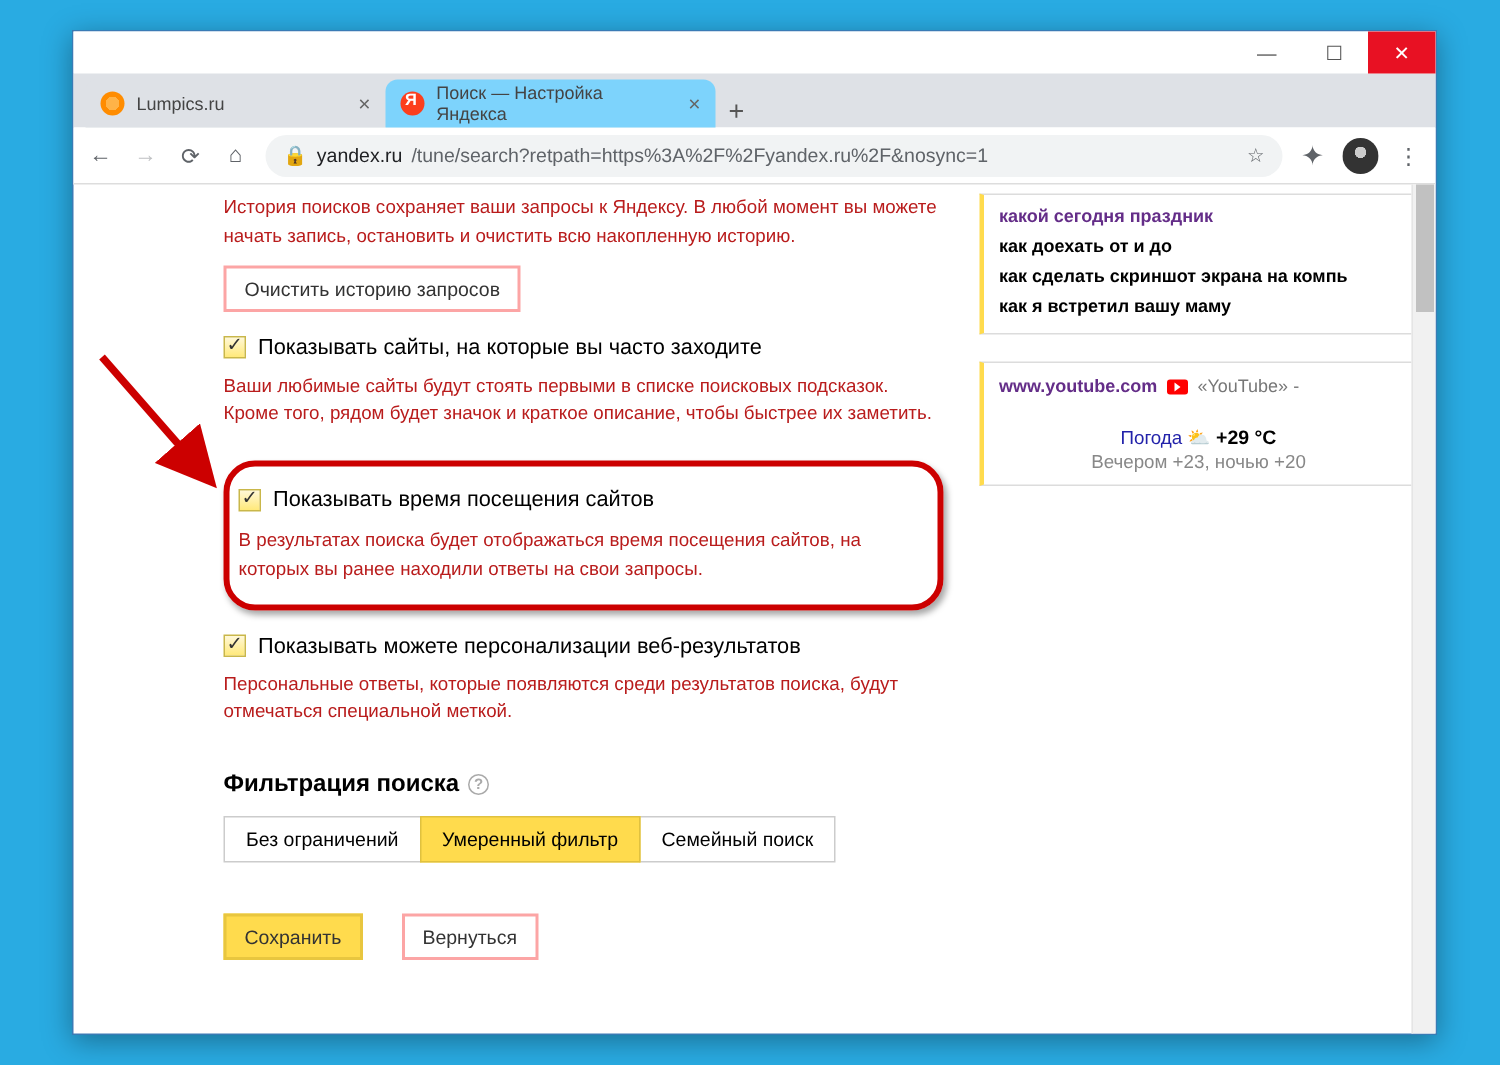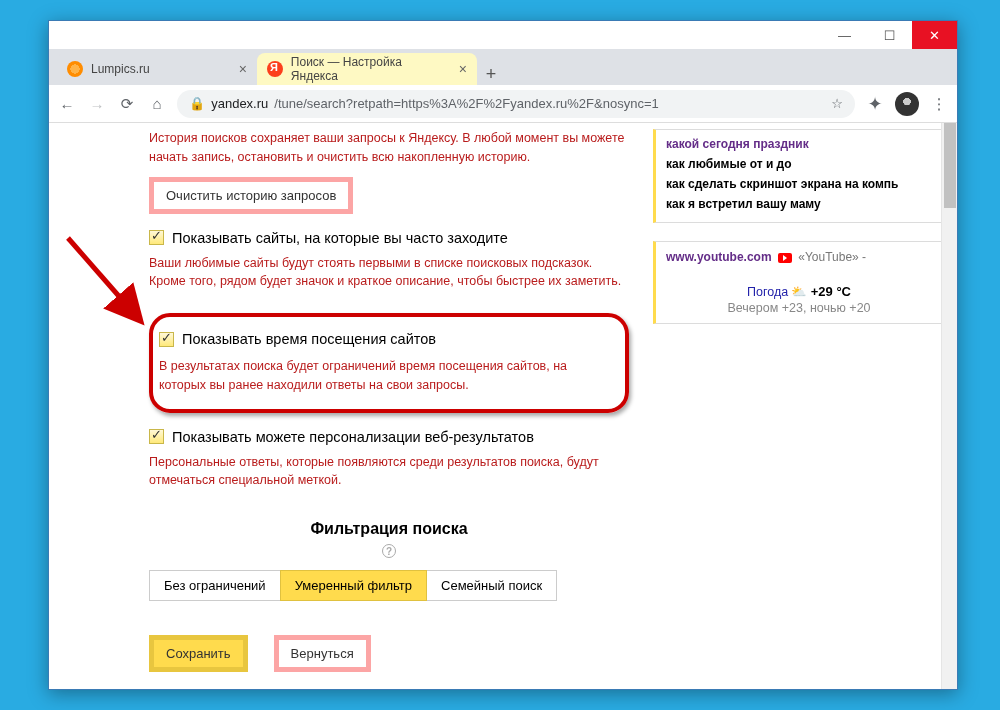--- a/index.html
+++ b/index.html
@@ -3,43 +3,43 @@
 <meta charset="utf-8">
 <style>
 * { margin:0; padding:0; box-sizing:border-box; font-family:Arial,sans-serif; }
 body { background:#29abe2; width:1000px; height:710px; overflow:hidden; position:relative; }
 .window { position:absolute; left:48px; top:20px; width:910px; height:670px; background:#fff; box-shadow:0 4px 18px rgba(0,0,0,.35); border:1px solid #3a7bb5; }
 .title-bar { height:28px; background:#fff; display:flex; justify-content:flex-end; }
 .win-btn { width:45px; height:28px; display:flex; align-items:center; justify-content:center; font-size:13px; color:#555; }
 .win-btn.close { background:#e81123; color:#fff; }
 .tabs { height:36px; background:#dee1e6; display:flex; align-items:flex-end; padding-left:8px; }
 .tab { height:32px; background:#dee1e6; border-radius:8px 8px 0 0; padding:0 10px; display:flex; align-items:center; gap:8px; font-size:12px; color:#444; min-width:200px; max-width:220px; }
-.tab.active { background:#fef9c3; }
+.tab.active { background:#7dd3fc; }
 .tab-close { font-size:14px; color:#666; margin-left:auto; }
 .tab-add { width:28px; text-align:center; font-size:18px; color:#555; }
 .nav-bar { height:38px; background:#fff; border-bottom:1px solid #ddd; display:flex; align-items:center; padding:0 8px; gap:10px; }
 .nav-icon { width:20px; text-align:center; color:#5f6368; font-size:15px; }
 .url-bar { flex:1; height:28px; background:#f1f3f4; border-radius:14px; display:flex; align-items:center; padding:0 12px; font-size:13px; color:#5f6368; gap:6px; }
 .url-host { color:#202124; }
 .avatar { width:24px; height:24px; border-radius:50%; background:#333 radial-gradient(circle at 50% 40%,#ccc 20%,#333 21%); }
 .content { display:flex; height:calc(100% - 102px); }
 .scroll { flex:1; overflow:hidden; padding:6px 0 0 100px; position:relative; }
 .scrollbar { width:16px; background:#f1f1f1; border-left:1px solid #e5e5e5; position:relative; }
 .thumb { position:absolute; top:0; left:2px; width:12px; height:85px; background:#c1c1c1; }
 .main-col { width:480px; float:left; }
 .side-col { position:absolute; left:604px; top:6px; width:290px; }
 .desc { font-size:12.5px; color:#b91c1c; line-height:1.5; margin-bottom:10px; }
-.btn { display:inline-block; background:#fff; border:5px solid #fca5a5; padding:6px 12px; font-size:13px; color:#333; cursor:pointer; }
+.btn { display:inline-block; background:#fff; border:2px solid #fca5a5; padding:6px 12px; font-size:13px; color:#333; cursor:pointer; }
 .chk-row { display:flex; align-items:center; gap:8px; margin-top:16px; }
 .chk { width:15px; height:15px; border:1px solid #c9b74a; background:linear-gradient(#fff8d8,#ffe97a); position:relative; }
 .chk::after { content:"✓"; position:absolute; left:1px; top:-3px; font-size:13px; color:#333; }
 .chk-label { font-size:14.5px; color:#000; font-weight:400; }
 .box-hi { border:4px solid #cc0000; border-radius:21px; padding:14px 16px 14px 6px; margin-top:22px; box-shadow:2px 3px 4px rgba(0,0,0,.35); }
 .box-hi .chk-row { margin-top:0; }
-.section-h { font-size:16px; font-weight:bold; margin-top:30px; display:flex; align-items:center; gap:6px;flex-direction:column; }
+.section-h { font-size:16px; font-weight:bold; margin-top:30px; display:flex; align-items:center; gap:6px; }
 .help-ic { width:14px; height:14px; border:1px solid #aaa; border-radius:50%; font-size:10px; color:#aaa; display:inline-flex; align-items:center; justify-content:center; }
 .radio-grp { display:flex; margin-top:12px; }
 .radio-btn { border:1px solid #ccc; padding:7px 14px; font-size:13px; background:#fff; margin-left:-1px; }
 .radio-btn:first-child { margin-left:0; }
 .radio-btn.sel { background:#ffdb4d; border-color:#e0c13f; position:relative; z-index:1; }
 .actions { margin-top:34px; display:flex; gap:26px; }
 .btn.primary { background:#ffdb4d; border-color:#e8c63f; }
 .side-box { border:1px solid #dcdcdc; border-left:3px solid #ffdb4d; background:#fff; padding:4px 10px 8px; margin-bottom:18px; font-size:12px; }
 .sug { color:#642d88; font-weight:bold; padding:3px 0; }
 .sug.blk { color:#000; }
@@ -103,21 +103,21 @@
           <span class="chk"></span>
           <span class="chk-label">Показывать сайты, на которые вы часто заходите</span>
         </div>
         <div class="desc" style="margin-top:8px">Ваши любимые сайты будут стоять первыми в списке поисковых подсказок. Кроме того, рядом будет значок и краткое описание, чтобы быстрее их заметить.</div>
 
         <div class="box-hi">
           <div class="chk-row">
             <span class="chk"></span>
             <span class="chk-label">Показывать время посещения сайтов</span>
           </div>
-          <div class="desc" style="margin-top:10px;margin-bottom:0">В результатах поиска будет ограничений время посещения сайтов, на которых вы ранее находили ответы на свои запросы.</div>
+          <div class="desc" style="margin-top:10px;margin-bottom:0">В результатах поиска будет отображаться время посещения сайтов, на которых вы ранее находили ответы на свои запросы.</div>
         </div>
 
         <div class="chk-row">
           <span class="chk"></span>
           <span class="chk-label">Показывать можете персонализации веб-результатов</span>
         </div>
         <div class="desc" style="margin-top:8px">Персональные ответы, которые появляются среди результатов поиска, будут отмечаться специальной меткой.</div>
 
         <div class="section-h">
           <span>Фильтрация поиска</span>
@@ -131,21 +131,21 @@
 
         <div class="actions">
           <button class="btn primary">Сохранить</button>
           <button class="btn">Вернуться</button>
         </div>
       </div>
 
       <div class="side-col">
         <div class="side-box">
           <div class="sug">какой сегодня праздник</div>
-          <div class="sug blk">как любимые от и до</div>
+          <div class="sug blk">как доехать от и до</div>
           <div class="sug blk">как сделать скриншот экрана на компь</div>
           <div class="sug blk">как я встретил вашу маму</div>
         </div>
         <div class="side-box">
           <div style="padding:4px 0">
             <span class="yt-link">www.youtube.com</span>
             <span class="yt-ic"></span>
             <span style="color:#777">«YouTube» -</span>
           </div>
           <div class="weather">

